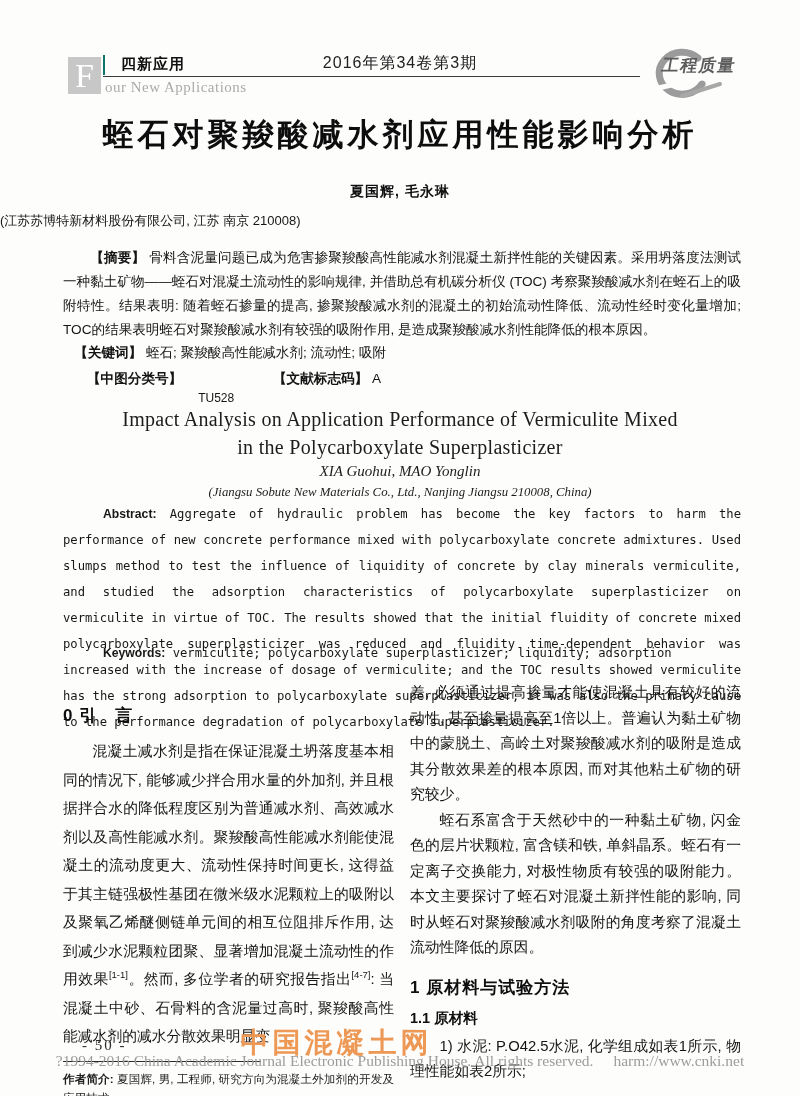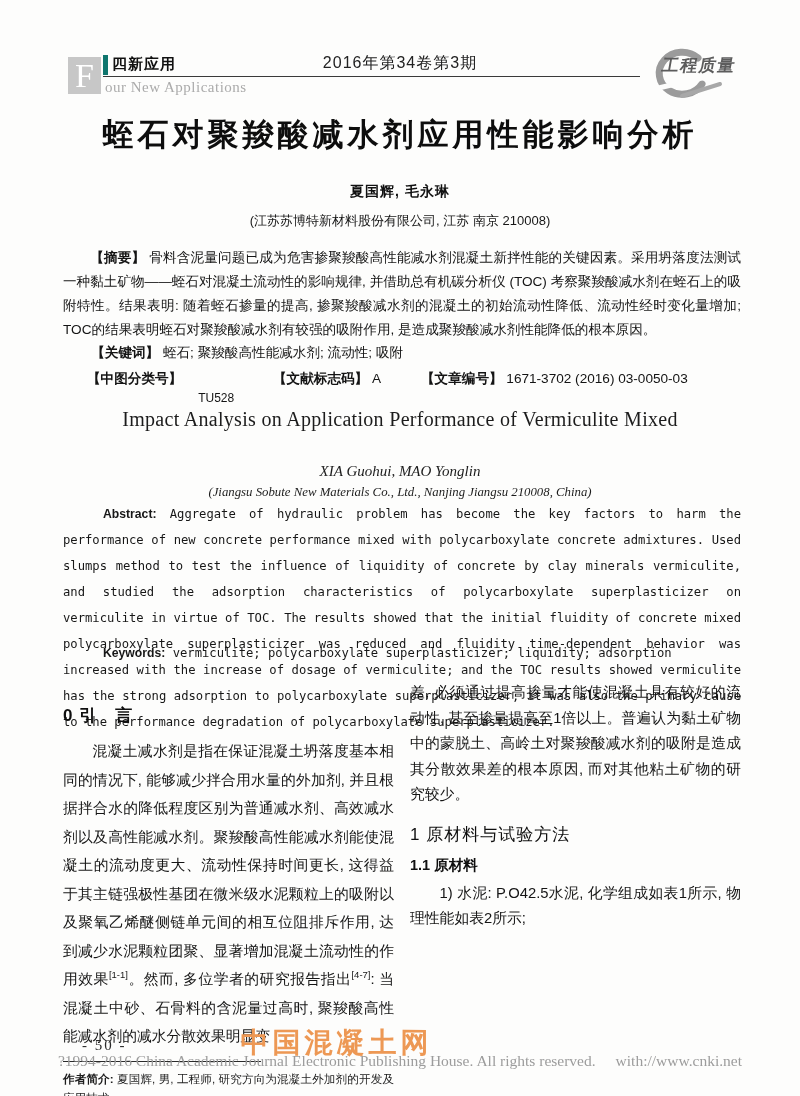--- a/index.html
+++ b/index.html
@@ -18,21 +18,21 @@
   }
   
   .f-block{
     position:absolute;left:68px;top:57px;width:33px;height:37px;
     background:#c7c7c7;color:#ffffff;
     font-family:"Liberation Serif","DejaVu Serif",serif;
     font-size:34px;line-height:37px;text-align:center;
   }
   .col-cn{
     position:absolute;left:103px;top:55px;height:20px;
-    border-left:5px solid #0f766e;padding-left:4px;
+    border-left:2px solid #0f766e;padding-left:16px;
     font-size:15px;font-weight:700;letter-spacing:1px;color:#111;
   }
   .issue{
     position:absolute;left:280px;top:53px;width:240px;text-align:center;
     font-size:16px;letter-spacing:1px;color:#222;
   }
   .header-rule{
     position:absolute;left:103px;top:76px;width:537px;height:0;
     border-top:1.5px solid #3a3a3a;
   }
@@ -53,32 +53,32 @@
   .title-cn{
     position:absolute;left:0;top:114px;width:800px;text-align:center;
     font-family:"Liberation Serif","DejaVu Serif",serif;
     font-size:31px;font-weight:700;letter-spacing:4px;color:#0d0d0d;
   }
   .authors-cn{
     position:absolute;left:0;top:183px;width:800px;text-align:center;
     font-size:14px;font-weight:600;color:#111;letter-spacing:1px;
   }
   .affil-cn{
-    position:absolute;left:0;top:212px;width:800px;text-align:center;
+    position:absolute;left:0;top:212px;width:800px;text-align:left;
     font-size:13px;color:#161616;
   }
   
   .abs-cn{
     position:absolute;left:63px;top:246px;width:678px;
     font-size:13.6px;line-height:24px;text-align:justify;
     text-indent:2em;color:#141414;
   }
   .abs-cn b,.kw-cn b{font-weight:700;}
   .kw-cn{
-    position:absolute;left:64px;top:344px;width:678px;
+    position:absolute;left:47px;top:344px;width:678px;
     font-size:13.6px;text-indent:2em;color:#141414;
   }
   .clc-row{
     position:absolute;left:63px;top:370px;width:678px;height:30px;
     font-size:13.6px;color:#141414;
   }
   .clc-item{position:absolute;top:0;white-space:nowrap;}
   .clc-1{left:24px;}
   .clc-2{left:210px;}
   .clc-3{left:358px;}
@@ -128,21 +128,21 @@
     margin:24px 0 10px 0;letter-spacing:1px;
   }
   .body-p{
     font-size:14.8px;line-height:28.5px;text-align:justify;
     color:#151515;margin:0;
   }
   .body-p.indent{text-indent:2em;}
   .body-p sup{font-size:9.5px;vertical-align:super;line-height:0;}
   .rcol .body-p{line-height:25.5px;}
   .sec-h1{
-    font-size:17px;font-weight:400;color:#0f0f0f;
+    font-size:17px;font-weight:700;color:#0f0f0f;
     margin:15px 0 10px 0;letter-spacing:1px;
   }
   .sec-h11{
     font-size:14.5px;font-weight:700;color:#0f0f0f;
     margin:0 0 6px 0;
   }
   .footnote{margin-top:10px;}
   .footnote-divider{width:198px;border-top:1.2px solid #2a2a2a;margin-bottom:7px;}
   .footnote-text{
     font-size:11.6px;line-height:19px;color:#1d1d1d;text-align:justify;
@@ -192,45 +192,46 @@
   <div class="authors-cn">夏国辉, 毛永琳</div>
   <div class="affil-cn">(江苏苏博特新材料股份有限公司, 江苏 南京 210008)</div>
 
   <div class="abs-cn"><b>【摘要】</b><span> 骨料含泥量问题已成为危害掺聚羧酸高性能减水剂混凝土新拌性能的关键因素。采用坍落度法测试一种黏土矿物——蛭石对混凝土流动性的影响规律, 并借助总有机碳分析仪 (TOC) 考察聚羧酸减水剂在蛭石上的吸附特性。结果表明: 随着蛭石掺量的提高, 掺聚羧酸减水剂的混凝土的初始流动性降低、流动性经时变化量增加; TOC的结果表明蛭石对聚羧酸减水剂有较强的吸附作用, 是造成聚羧酸减水剂性能降低的根本原因。</span></div>
 
   <div class="kw-cn"><b>【关键词】</b><span> 蛭石; 聚羧酸高性能减水剂; 流动性; 吸附</span></div>
 
   <div class="clc-row">
     <span class="clc-item clc-1"><span class="clc-label">【中图分类号】</span><span class="clc-sub">TU528</span></span>
     <span class="clc-item clc-2"><span class="clc-label">【文献标志码】</span><span> A</span></span>
-    <span class="clc-item clc-3"><span class="clc-label">【文章编号】</span><span> 1671-3702 (2016) 03-0050-03</span></span>
   </div>
 
   <div class="title-en l1">Impact Analysis on Application Performance of Vermiculite Mixed</div>
+  <div class="title-en l2">in the Polycarboxylate Superplasticizer</div>
   <div class="authors-en">XIA Guohui, MAO Yonglin</div>
   <div class="affil-en">(Jiangsu Sobute New Materials Co., Ltd., Nanjing Jiangsu 210008, China)</div>
 
   <div class="abs-en"><span class="en-label">Abstract:</span><span> Aggregate of hydraulic problem has become the key factors to harm the performance of new concrete performance mixed with polycarboxylate concrete admixtures. Used slumps method to test the influence of liquidity of concrete by clay minerals vermiculite, and studied the adsorption characteristics of polycarboxylate superplasticizer on vermiculite in virtue of TOC. The results showed that the initial fluidity of concrete mixed polycarboxylate superplasticizer was reduced and fluidity time-dependent behavior was increased with the increase of dosage of vermiculite; and the TOC results showed vermiculite has the strong adsorption to polycarboxylate superplasticizer, it was also the primary cause to the performance degradation of polycarboxylate superplasticizer.</span></div>
 
   <div class="kw-en"><span class="en-label">Keywords:</span><span> vermiculite; polycarboxylate superplasticizer; liquidity; adsorption</span></div>
 
   <div class="columns">
     <div class="col lcol">
       <div class="sec-h0">0 引　言</div>
       <p class="body-p indent">混凝土减水剂是指在保证混凝土坍落度基本相同的情况下, 能够减少拌合用水量的外加剂, 并且根据拌合水的降低程度区别为普通减水剂、高效减水剂以及高性能减水剂。聚羧酸高性能减水剂能使混凝土的流动度更大、流动性保持时间更长, 这得益于其主链强极性基团在微米级水泥颗粒上的吸附以及聚氧乙烯醚侧链单元间的相互位阻排斥作用, 达到减少水泥颗粒团聚、显著增加混凝土流动性的作用效果<sup>[1-1]</sup>。然而, 多位学者的研究报告指出<sup>[4-7]</sup>: 当混凝土中砂、石骨料的含泥量过高时, 聚羧酸高性能减水剂的减水分散效果明显变</p>
       <div class="footnote">
         <div class="footnote-divider"></div>
         <div class="footnote-text"><b>作者简介:</b><span> 夏国辉, 男, 工程师, 研究方向为混凝土外加剂的开发及应用技术。</span></div>
       </div>
     </div>
     <div class="col rcol">
       <p class="body-p">差, 必须通过提高掺量才能使混凝土具有较好的流动性, 甚至掺量提高至1倍以上。普遍认为黏土矿物中的蒙脱土、高岭土对聚羧酸减水剂的吸附是造成其分散效果差的根本原因, 而对其他粘土矿物的研究较少。</p>
+      <p class="body-p indent">蛭石系富含于天然砂中的一种黏土矿物, 闪金色的层片状颗粒, 富含镁和铁, 单斜晶系。蛭石有一定离子交换能力, 对极性物质有较强的吸附能力。本文主要探讨了蛭石对混凝土新拌性能的影响, 同时从蛭石对聚羧酸减水剂吸附的角度考察了混凝土流动性降低的原因。</p>
       <div class="sec-h1">1 原材料与试验方法</div>
       <div class="sec-h11">1.1 原材料</div>
       <p class="body-p indent">1) 水泥: P.O42.5水泥, 化学组成如表1所示, 物理性能如表2所示;</p>
     </div>
   </div>
 
   <div class="page-num">- 50 -</div>
   <div class="watermark">中国混凝土网</div>
-  <div class="copyright"><span>?1994-2016 China Academic Journal Electronic Publishing House. All rights reserved.</span><span class="url">with://www.cnki.net</span></div>
+  <div class="copyright"><span>?1994-2016 China Academic Journal Electronic Publishing House. All rights reserved.</span><span class="url">harm://www.cnki.net</span></div>
 
 </div>
 
 </body></html>

